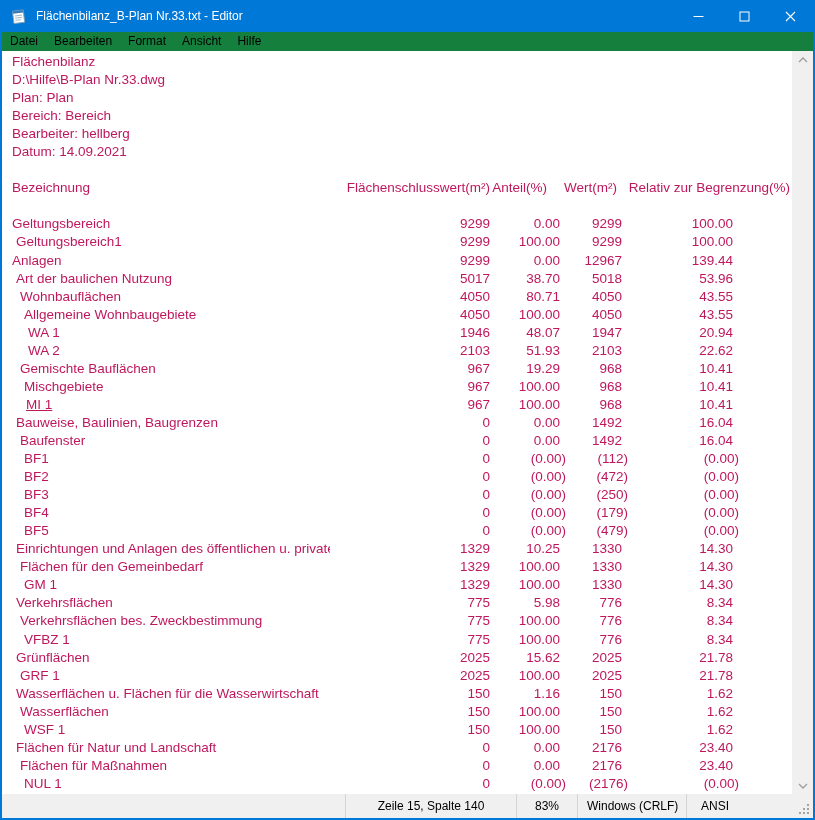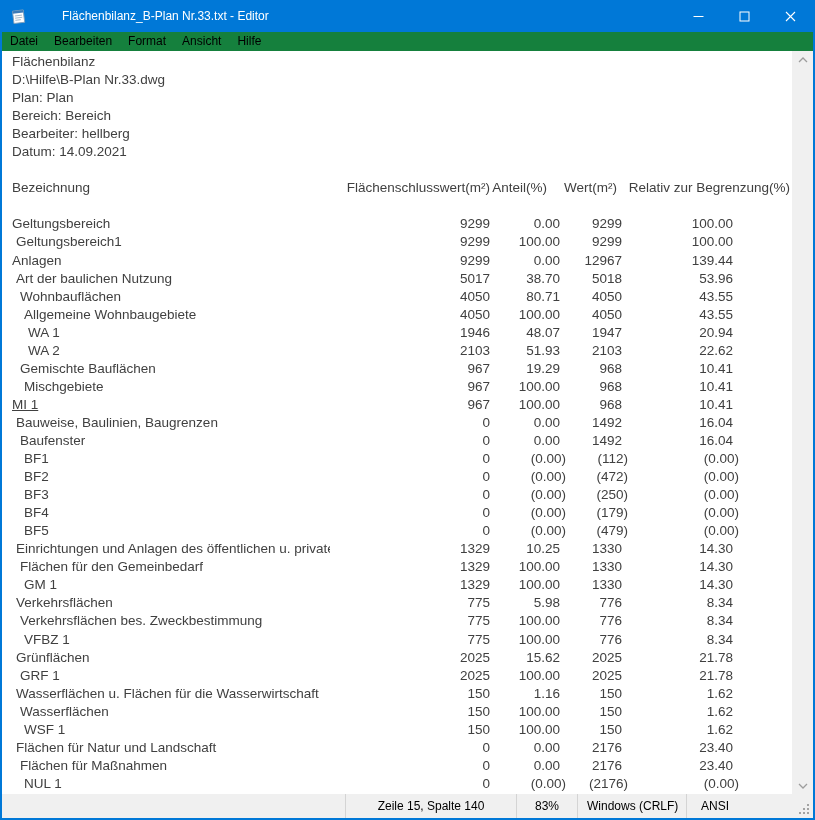--- a/index.html
+++ b/index.html
@@ -6,31 +6,31 @@
   html,body { width:815px; height:820px; overflow:hidden; }
   body { font-family:"Liberation Sans", sans-serif; background:#ffffff; }
 
   .window { width:815px; height:820px; display:flex; flex-direction:column;
             border-left:2px solid #0078d7; border-right:2px solid #0078d7;
             border-bottom:2px solid #0078d7; background:#ffffff; }
 
   
   .titlebar { height:32px; background:#0078d7; display:flex; align-items:center; flex:none; }
   .app-icon { width:17px; height:17px; margin:0 9px 0 8px; flex:none; }
-  .title { color:#ffffff; font-size:12px; flex:1; white-space:nowrap; overflow:hidden;margin-left:26px; }
+  .title { color:#ffffff; font-size:12px; flex:1; white-space:nowrap; overflow:hidden; }
   .winbtn { width:46px; height:32px; display:flex; align-items:center; justify-content:center; flex:none; }
 
   
   .menubar { height:19px; background:#15803d; display:flex; align-items:center; flex:none; font-size:12px; color:#000; }
   .menu-item { padding:0 8px; height:19px; line-height:19px; cursor:default; }
 
   
   .main { flex:1; display:flex; min-height:0; }
   .textarea { flex:1; background:#ffffff; overflow:hidden; padding-top:2px; cursor:text;
-              font-size:13.5px; color:#404040; }
+              font-size:13.5px; color:#be185d; }
   .line, .trow { height:18.05px; line-height:18.05px; white-space:pre; }
   .line { padding-left:10px; }
   .trow { display:flex; padding-right:59px; }
   .cname { flex:1; padding-left:10px; white-space:pre; overflow:hidden; }
   .cell { flex:none; text-align:right; white-space:nowrap; }
   .c1 { width:160px; } .c2 { width:70px; } .c3 { width:62px; } .c4 { width:111px; }
   .header .c2 { padding-right:13px; }
   .header .c3 { padding-right:5px;text-align:right; }
   .header .c4 { width:168px; margin-right:-57px; }
   .paren { display:inline-block; margin-right:-6px; }
@@ -106,21 +106,21 @@
         <div class="trow"><div class="cname" style="padding-left: 10px;">Geltungsbereich</div><div class="cell c1"><span>9299</span></div><div class="cell c2"><span>0.00</span></div><div class="cell c3"><span>9299</span></div><div class="cell c4"><span>100.00</span></div></div>
         <div class="trow"><div class="cname" style="padding-left: 14px;">Geltungsbereich1</div><div class="cell c1"><span>9299</span></div><div class="cell c2"><span>100.00</span></div><div class="cell c3"><span>9299</span></div><div class="cell c4"><span>100.00</span></div></div>
         <div class="trow"><div class="cname" style="padding-left: 10px;">Anlagen</div><div class="cell c1"><span>9299</span></div><div class="cell c2"><span>0.00</span></div><div class="cell c3"><span>12967</span></div><div class="cell c4"><span>139.44</span></div></div>
         <div class="trow"><div class="cname" style="padding-left: 14px;">Art der baulichen Nutzung</div><div class="cell c1"><span>5017</span></div><div class="cell c2"><span>38.70</span></div><div class="cell c3"><span>5018</span></div><div class="cell c4"><span>53.96</span></div></div>
         <div class="trow"><div class="cname" style="padding-left: 18px;">Wohnbauflächen</div><div class="cell c1"><span>4050</span></div><div class="cell c2"><span>80.71</span></div><div class="cell c3"><span>4050</span></div><div class="cell c4"><span>43.55</span></div></div>
         <div class="trow"><div class="cname" style="padding-left: 22px;">Allgemeine Wohnbaugebiete</div><div class="cell c1"><span>4050</span></div><div class="cell c2"><span>100.00</span></div><div class="cell c3"><span>4050</span></div><div class="cell c4"><span>43.55</span></div></div>
         <div class="trow"><div class="cname" style="padding-left: 26px;">WA 1</div><div class="cell c1"><span>1946</span></div><div class="cell c2"><span>48.07</span></div><div class="cell c3"><span>1947</span></div><div class="cell c4"><span>20.94</span></div></div>
         <div class="trow"><div class="cname" style="padding-left: 26px;">WA 2</div><div class="cell c1"><span>2103</span></div><div class="cell c2"><span>51.93</span></div><div class="cell c3"><span>2103</span></div><div class="cell c4"><span>22.62</span></div></div>
         <div class="trow"><div class="cname" style="padding-left: 18px;">Gemischte Bauflächen</div><div class="cell c1"><span>967</span></div><div class="cell c2"><span>19.29</span></div><div class="cell c3"><span>968</span></div><div class="cell c4"><span>10.41</span></div></div>
         <div class="trow"><div class="cname" style="padding-left: 22px;">Mischgebiete</div><div class="cell c1"><span>967</span></div><div class="cell c2"><span>100.00</span></div><div class="cell c3"><span>968</span></div><div class="cell c4"><span>10.41</span></div></div>
-        <div class="trow"><div class="cname" style="padding-left: 10px; text-decoration: underline;">MI 1</div><div class="cell c1"><span>967</span></div><div class="cell c2"><span>100.00</span></div><div class="cell c3"><span>968</span></div><div class="cell c4"><span>10.41</span></div></div>
+        <div class="trow"><div class="cname" style="padding-left: 24px; text-decoration: underline;">MI 1</div><div class="cell c1"><span>967</span></div><div class="cell c2"><span>100.00</span></div><div class="cell c3"><span>968</span></div><div class="cell c4"><span>10.41</span></div></div>
         <div class="trow"><div class="cname" style="padding-left: 14px;">Bauweise, Baulinien, Baugrenzen</div><div class="cell c1"><span>0</span></div><div class="cell c2"><span>0.00</span></div><div class="cell c3"><span>1492</span></div><div class="cell c4"><span>16.04</span></div></div>
         <div class="trow"><div class="cname" style="padding-left: 18px;">Baufenster</div><div class="cell c1"><span>0</span></div><div class="cell c2"><span>0.00</span></div><div class="cell c3"><span>1492</span></div><div class="cell c4"><span>16.04</span></div></div>
         <div class="trow"><div class="cname" style="padding-left: 22px;">BF1</div><div class="cell c1"><span>0</span></div><div class="cell c2"><span class="paren">(0.00)</span></div><div class="cell c3"><span class="paren">(112)</span></div><div class="cell c4"><span class="paren">(0.00)</span></div></div>
         <div class="trow"><div class="cname" style="padding-left: 22px;">BF2</div><div class="cell c1"><span>0</span></div><div class="cell c2"><span class="paren">(0.00)</span></div><div class="cell c3"><span class="paren">(472)</span></div><div class="cell c4"><span class="paren">(0.00)</span></div></div>
         <div class="trow"><div class="cname" style="padding-left: 22px;">BF3</div><div class="cell c1"><span>0</span></div><div class="cell c2"><span class="paren">(0.00)</span></div><div class="cell c3"><span class="paren">(250)</span></div><div class="cell c4"><span class="paren">(0.00)</span></div></div>
         <div class="trow"><div class="cname" style="padding-left: 22px;">BF4</div><div class="cell c1"><span>0</span></div><div class="cell c2"><span class="paren">(0.00)</span></div><div class="cell c3"><span class="paren">(179)</span></div><div class="cell c4"><span class="paren">(0.00)</span></div></div>
         <div class="trow"><div class="cname" style="padding-left: 22px;">BF5</div><div class="cell c1"><span>0</span></div><div class="cell c2"><span class="paren">(0.00)</span></div><div class="cell c3"><span class="paren">(479)</span></div><div class="cell c4"><span class="paren">(0.00)</span></div></div>
         <div class="trow"><div class="cname" style="padding-left: 14px;">Einrichtungen und Anlagen des öffentlichen u. privaten Bereichs</div><div class="cell c1"><span>1329</span></div><div class="cell c2"><span>10.25</span></div><div class="cell c3"><span>1330</span></div><div class="cell c4"><span>14.30</span></div></div>
         <div class="trow"><div class="cname" style="padding-left: 18px;">Flächen für den Gemeinbedarf</div><div class="cell c1"><span>1329</span></div><div class="cell c2"><span>100.00</span></div><div class="cell c3"><span>1330</span></div><div class="cell c4"><span>14.30</span></div></div>
         <div class="trow"><div class="cname" style="padding-left: 22px;">GM 1</div><div class="cell c1"><span>1329</span></div><div class="cell c2"><span>100.00</span></div><div class="cell c3"><span>1330</span></div><div class="cell c4"><span>14.30</span></div></div>

